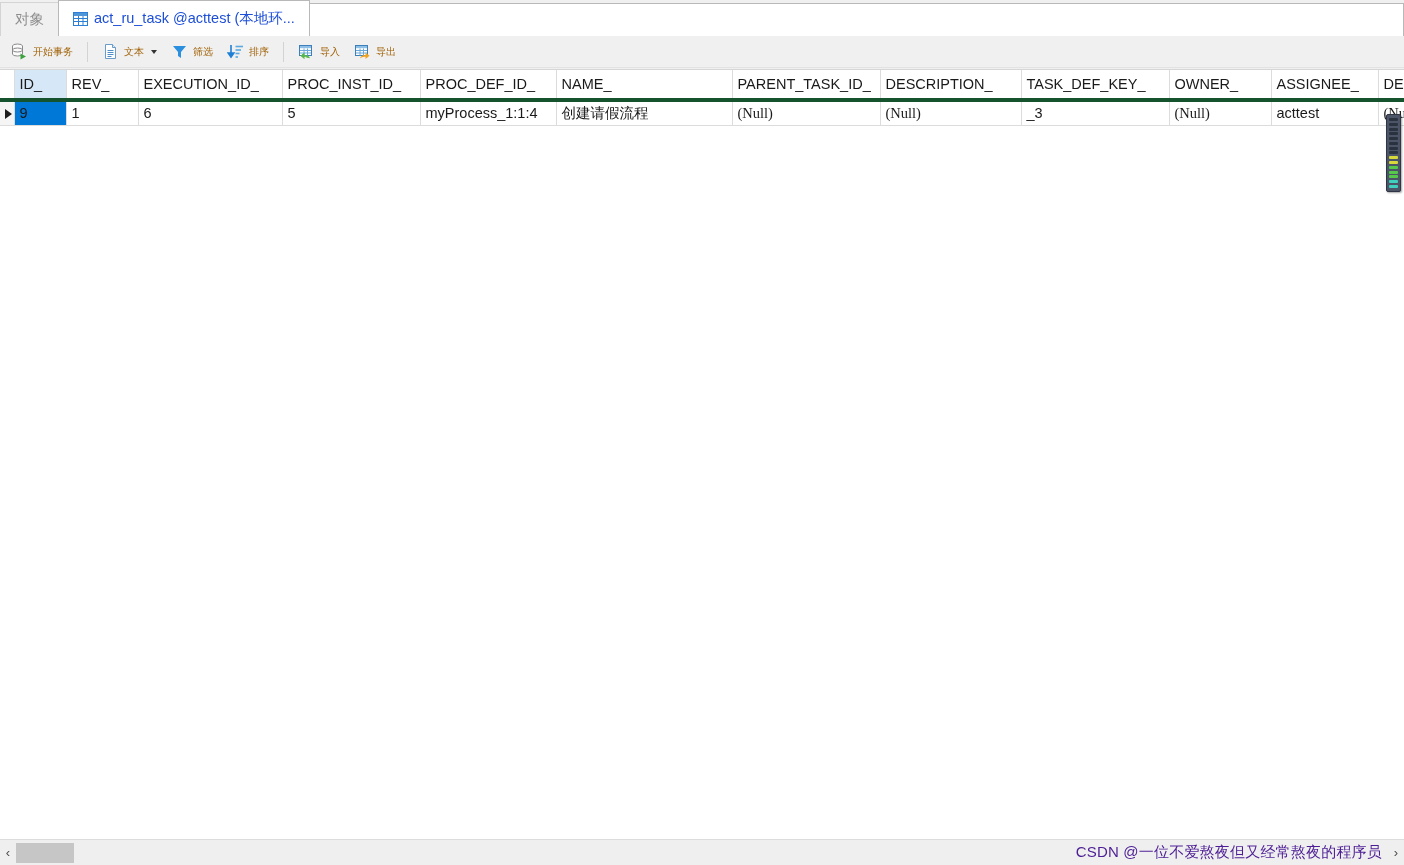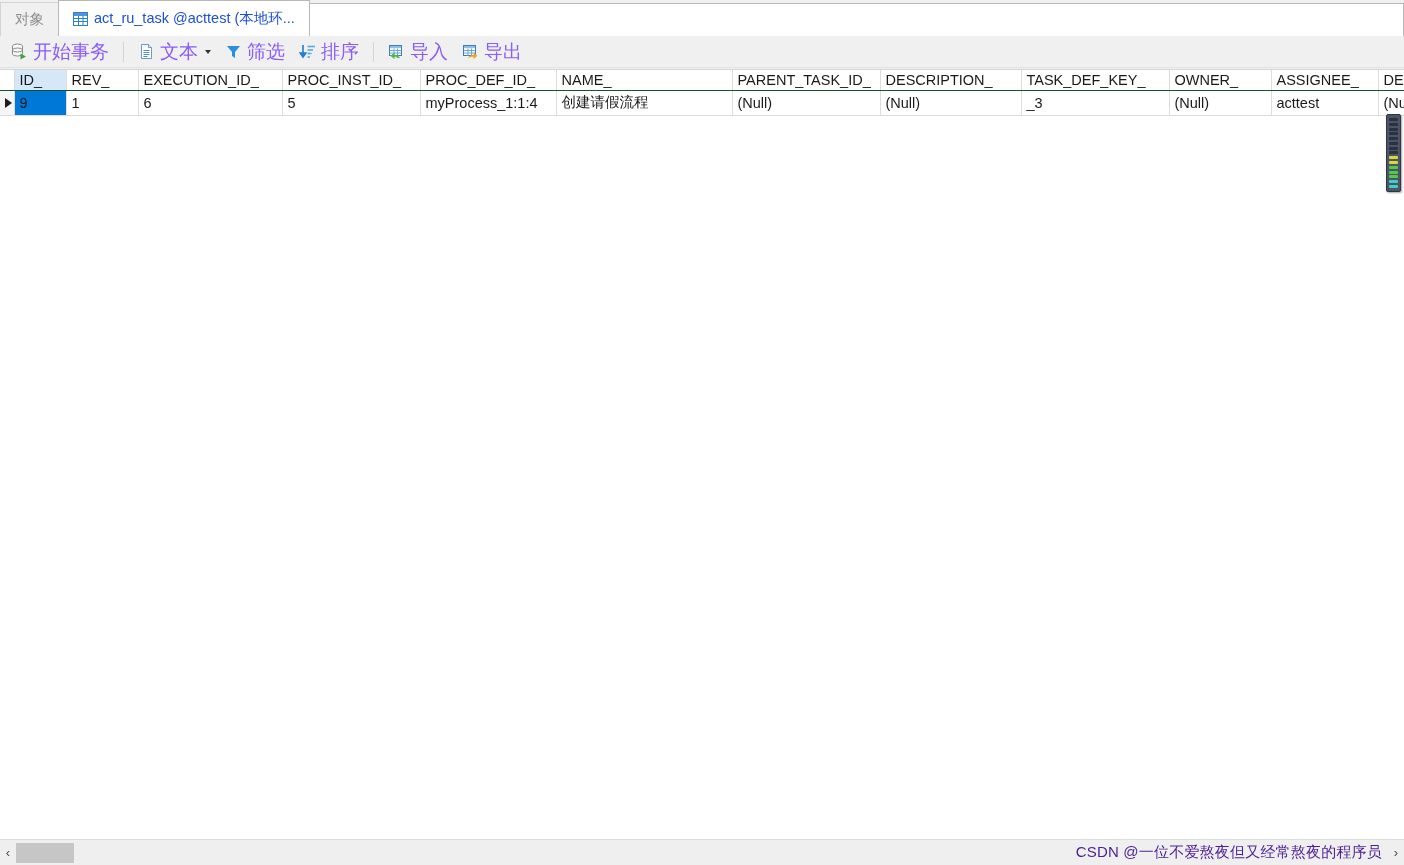--- a/index.html
+++ b/index.html
@@ -76,22 +76,22 @@
     display: flex;
     align-items: center;
     padding-left: 4px;
     border-bottom: 1px solid #e2e2e2;
   }
   .tb-btn {
     display: flex;
     align-items: center;
     height: 26px;
     padding: 0 6px;
-    font-size: 19px;
-    color: #8b5cf6;
+    font-size: 10px;
+    color: #a16207;
     white-space: nowrap;
     cursor: default;
     border: 1px solid transparent;
     border-radius: 2px;
   }
   .tb-ico {
     width: 17px; height: 17px;
     margin-right: 5px;
     flex: 0 0 auto;
     display: inline-block;
@@ -135,23 +135,23 @@
     font-weight: normal;
     text-align: left;
     vertical-align: middle;
     white-space: nowrap;
     overflow: hidden;
     font-size: 14.5px;
     color: #1a1a1a;
   }
   table.grid th {
     background: #ffffff;
-    border-bottom: 1px solid #14532d;
+    border-bottom: 4px solid #14532d;
     color: #1a1a1a;
-    height: 20px;
+    height: 30px;
   }
   table.grid th.sel-col { background: #d6e8f7; }
   td.rowhdr, th.rowhdr {
     width: 14px; min-width: 14px; max-width: 14px;
     padding: 0;
     background: #f5f5f5;
     border-right: 1px solid #d0d0d0;
     text-align: center;
     position: relative;
   }
@@ -163,21 +163,21 @@
     border-bottom: 5px solid transparent;
     border-left: 7px solid #1d1d1d;
     vertical-align: middle;
     margin-top: -1px;
   }
   td.num { text-align: right; }
   td.selected {
     background: #0078d7;
     color: #ffffff;
   }
-  td.nullv { color: #b4b4b4; }
+  td.nullv { color: #b4b4b4; font-family: Liberation Serif, serif; }
 
   
   .gauge {
     position: absolute;
     left: 1386px; top: 114px;
     width: 15px; height: 78px;
     background: #4b5567;
     border: 1px solid #2f3542;
     border-radius: 2px;
     box-shadow: 1px 1px 2px rgba(0,0,0,.35);

